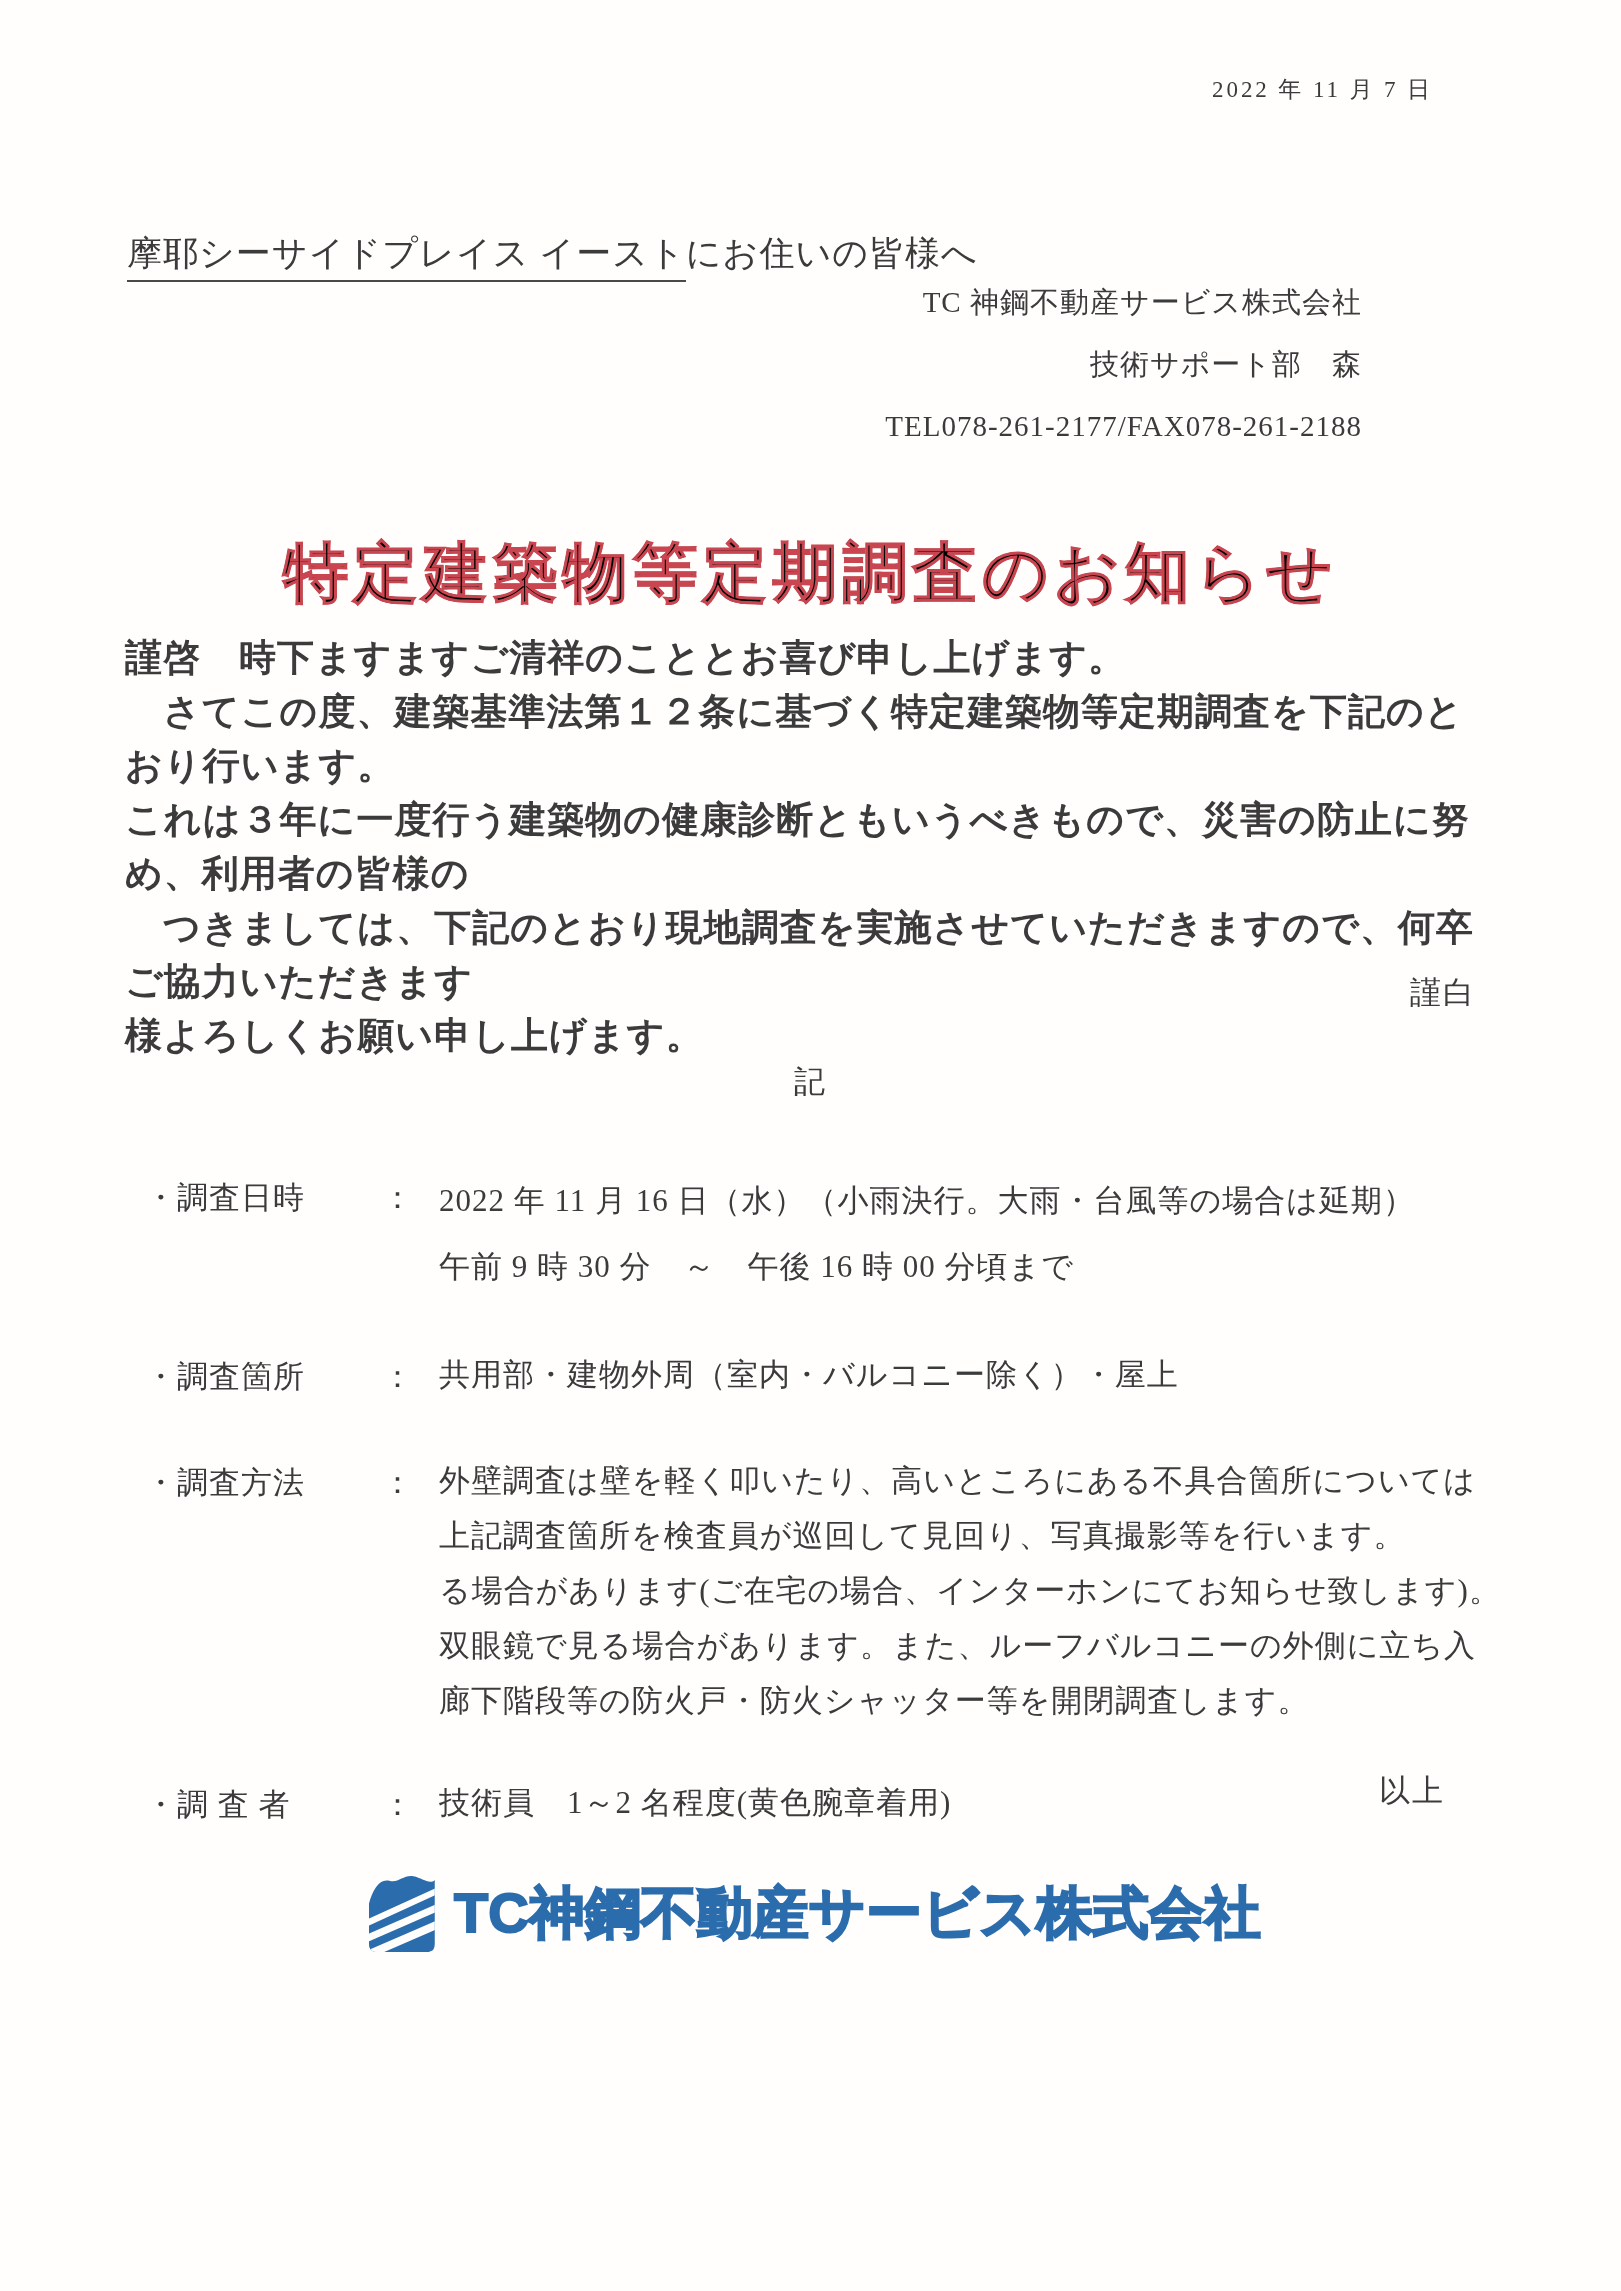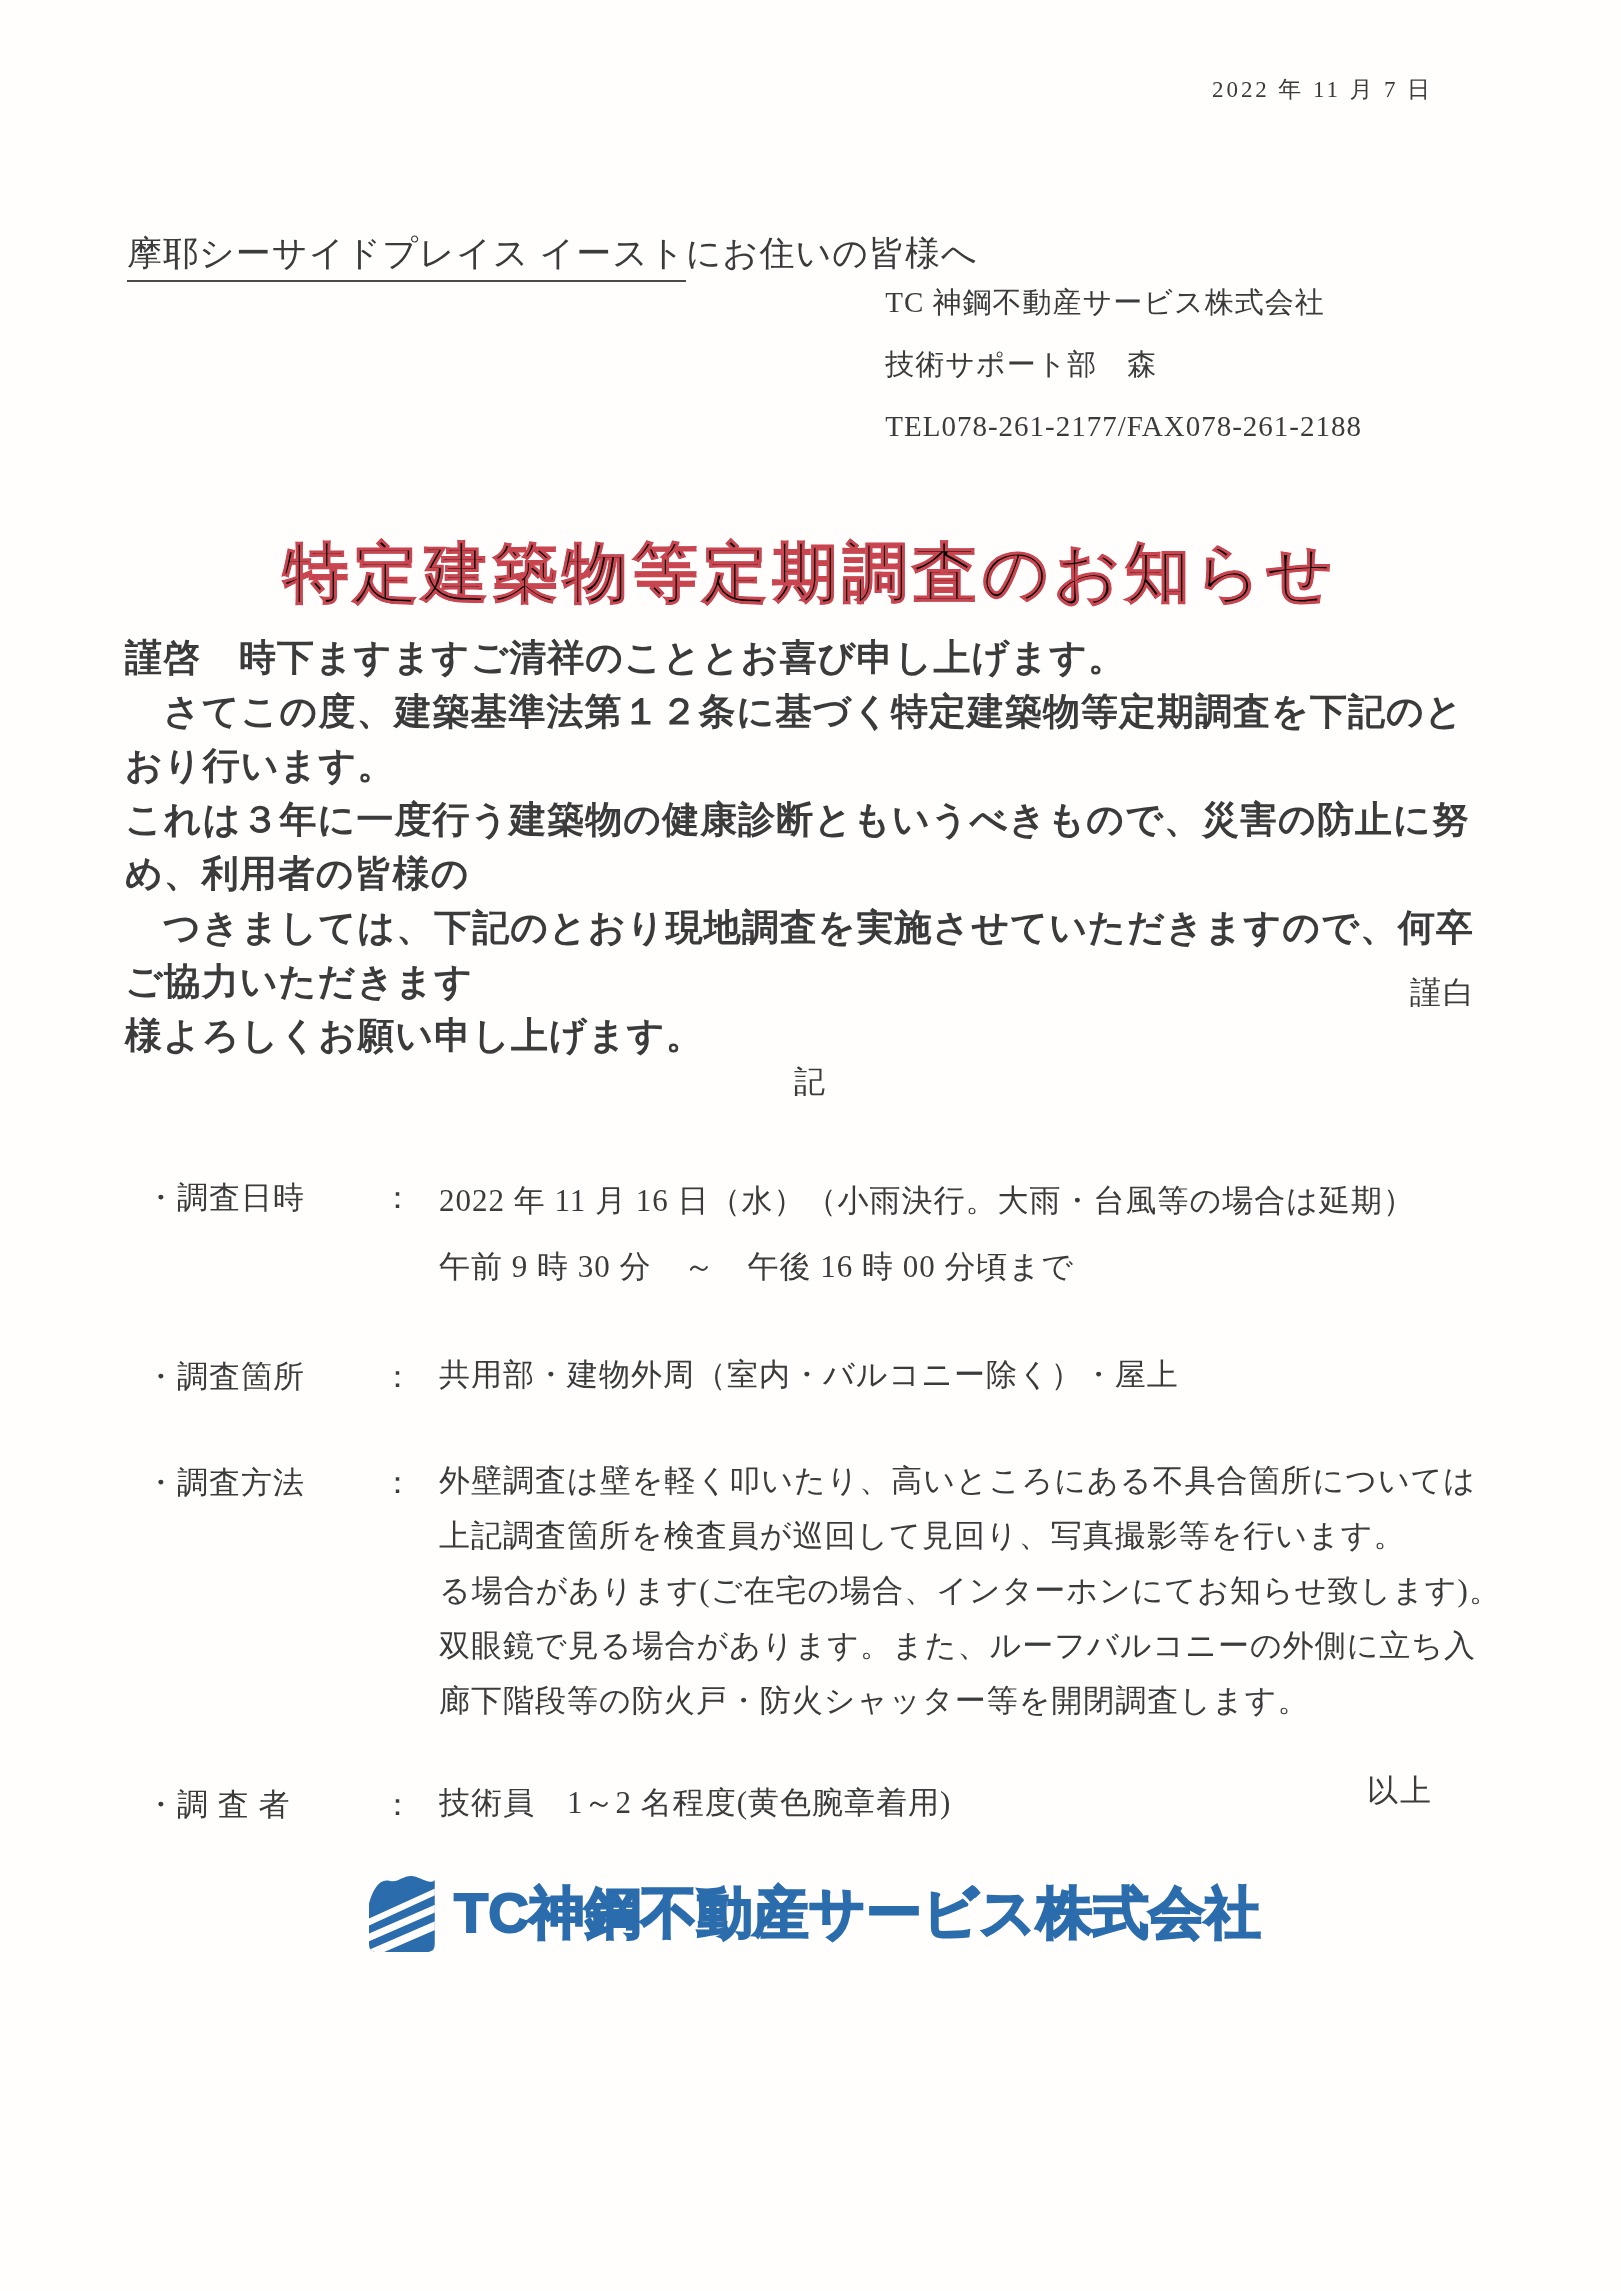--- a/index.html
+++ b/index.html
@@ -33,21 +33,21 @@
   }
   .addressee-underline {
     border-bottom: 2.9px solid #4a4a4a;
     padding-bottom: 6.9px;
   }
 
   .sender {
     position: absolute;
     top: 271px;
     right: 259px;
-    text-align: left;
+    text-align: right;
     font-size: 29px;
     line-height: 62px;
     letter-spacing: 1px;
   }
 
   .doc-title {
     position: absolute;
     top: 529px;
     left: 0;
     width: 100%;
@@ -100,21 +100,21 @@
   .item { display: flex; align-items: flex-start; margin-bottom: 47px; }
   .item-bullet-label { width: 211px; flex: none; letter-spacing: 1px; line-height: 59px; }
   .item-colon { width: 83px; flex: none; text-align: center; line-height: 59px; }
   .item-content { flex: 1; line-height: 55px; letter-spacing: 1px; }
   .item-content.wide-lines { line-height: 66px; }
   .item-content div { white-space: nowrap; }
 
   .ijou {
     position: absolute;
     top: 1770px;
-    right: 188px;
+    right: 176px;
     font-size: 31px;
     letter-spacing: 2px;
   }
 
   .logo-row {
     position: absolute;
     top: 1868px;
     left: 0;
     width: 100%;
     display: flex;

